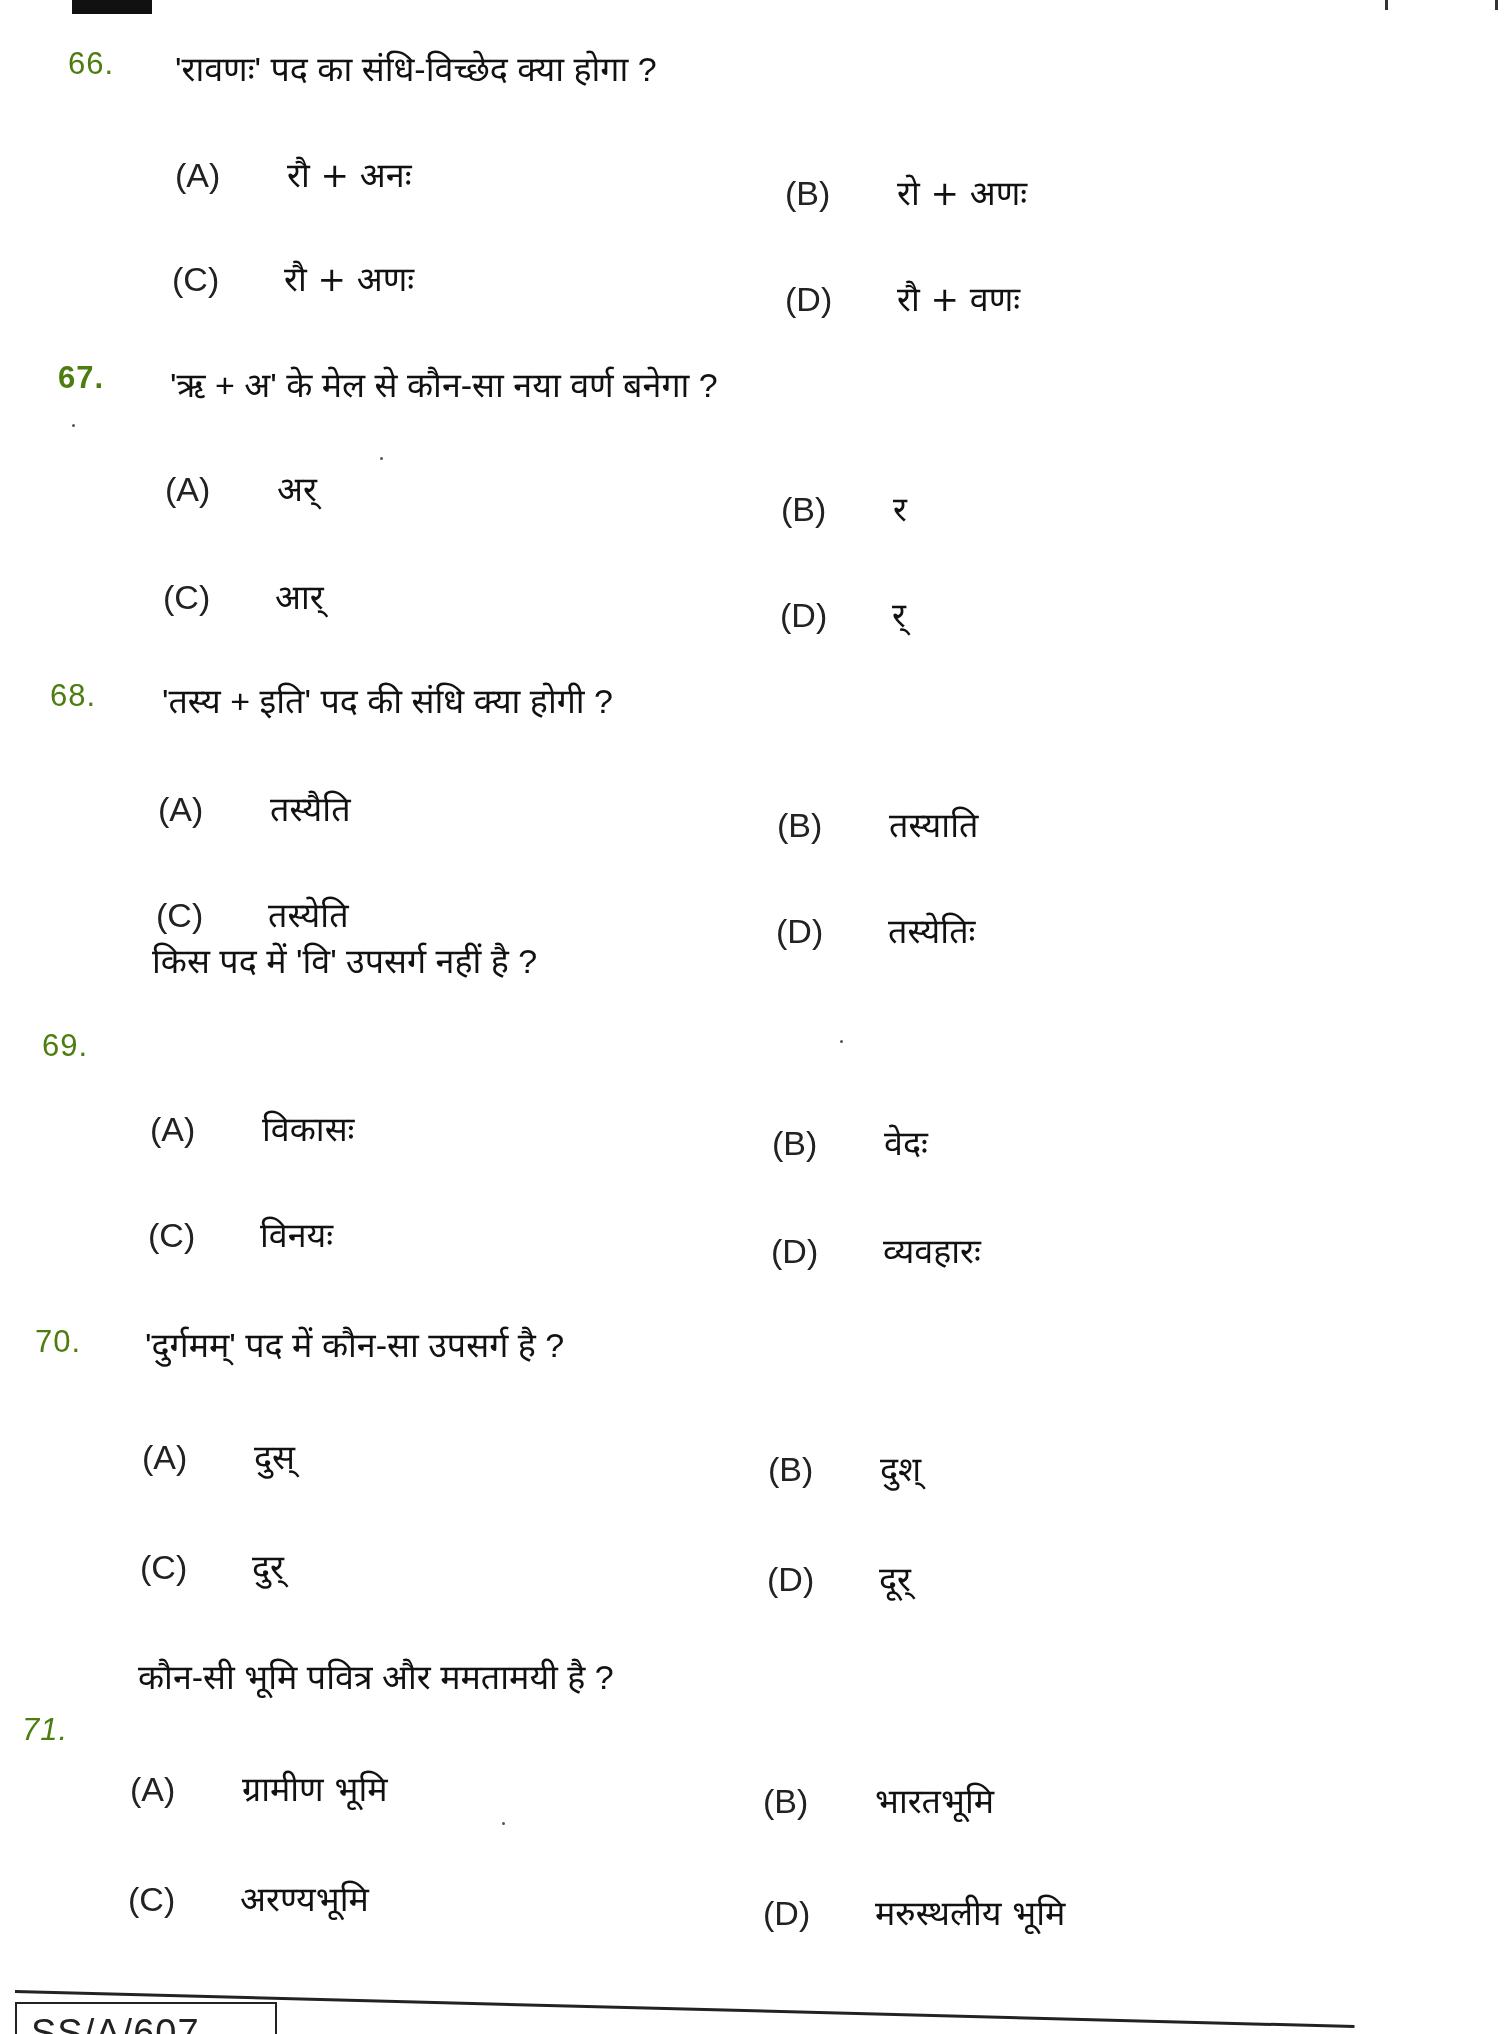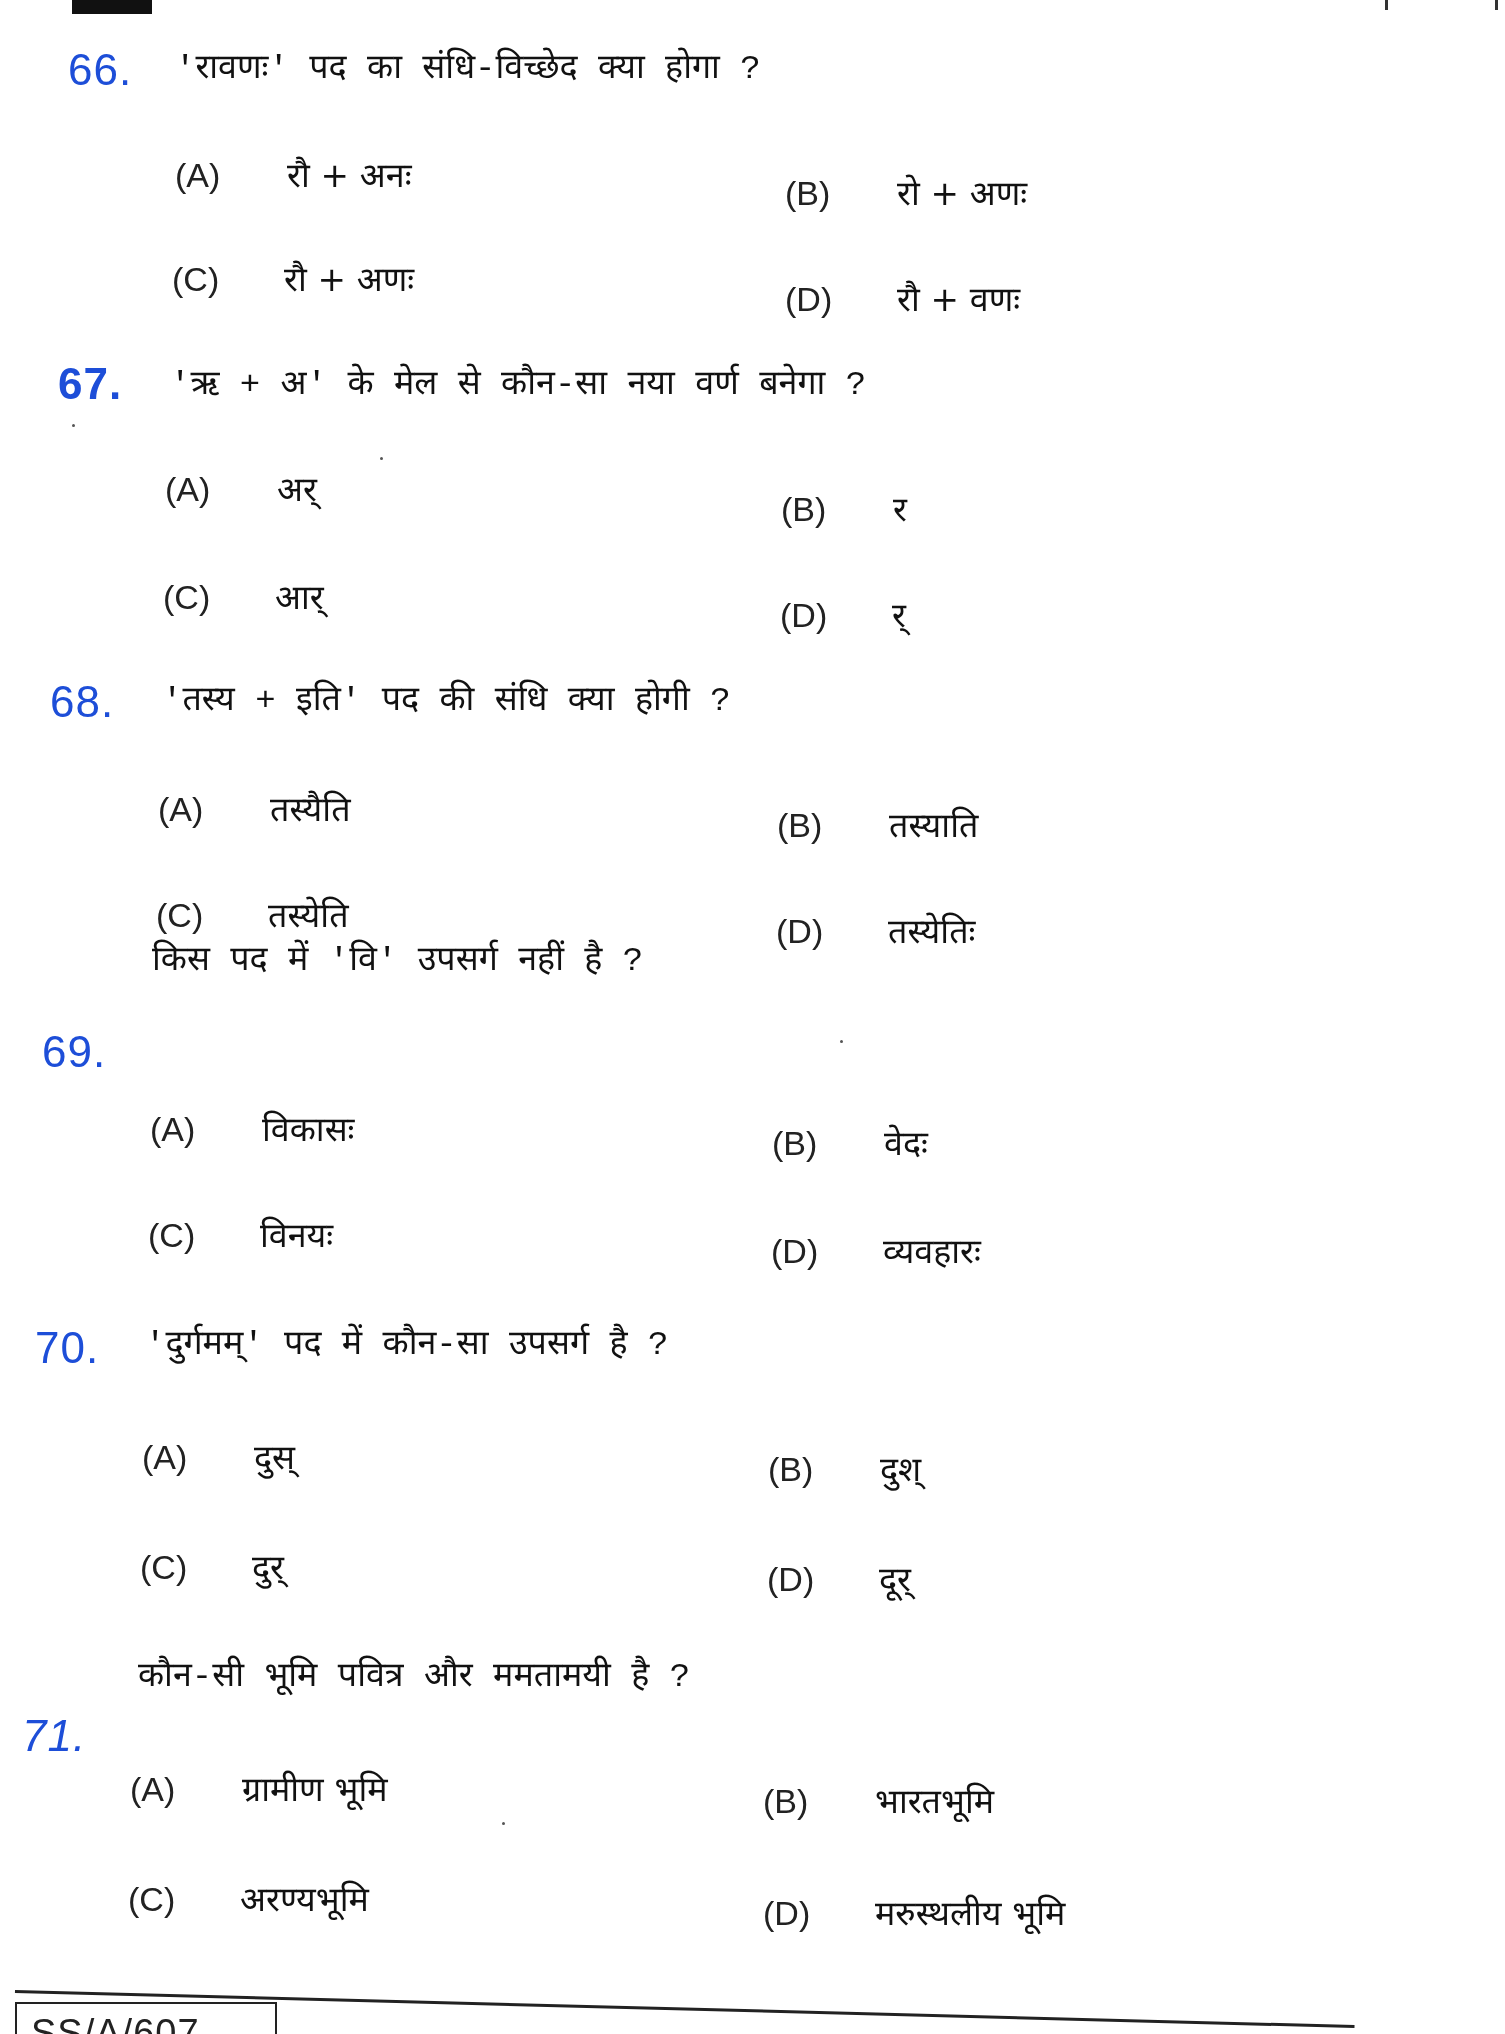--- a/index.html
+++ b/index.html
@@ -26,28 +26,28 @@
   .corner-mark {
     position: absolute;
     top: 0;
     width: 3px;
     height: 10px;
     background: #333;
   }
   .q-num {
     position: absolute;
     font-family: "Liberation Sans", "DejaVu Sans", sans-serif;
-    font-size: 44px;
-    color: #1d4ed8;
+    font-size: 31px;
+    color: #4d7c0f;
     letter-spacing: 1px;
     line-height: 1;
   }
   .q-text {
     position: absolute;
-    font-family: Liberation Mono, monospace;
+    font-family: Liberation Sans, sans-serif;
     font-size: 34px;
     line-height: 1;
     white-space: nowrap;
     color: #111;
   }
   .opt {
     position: absolute;
     display: flex;
     align-items: baseline;
     white-space: nowrap;

